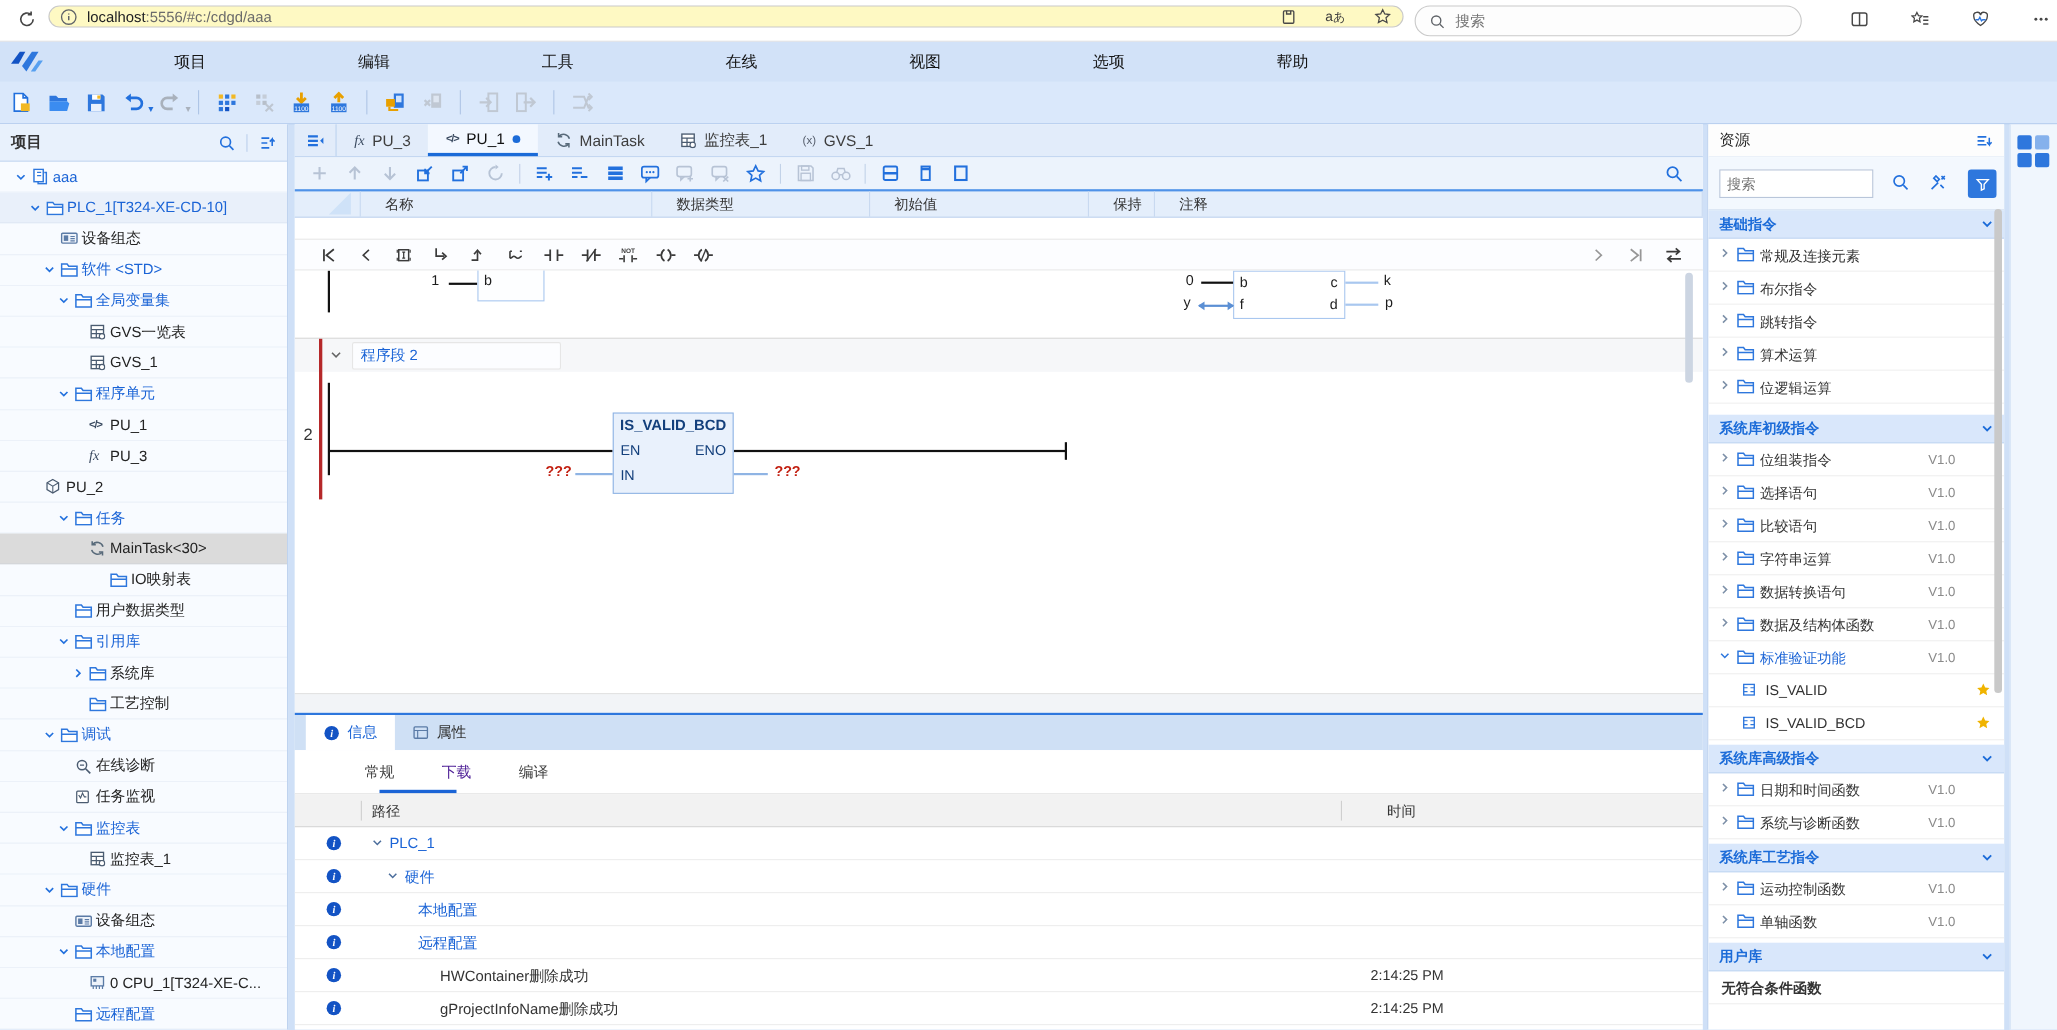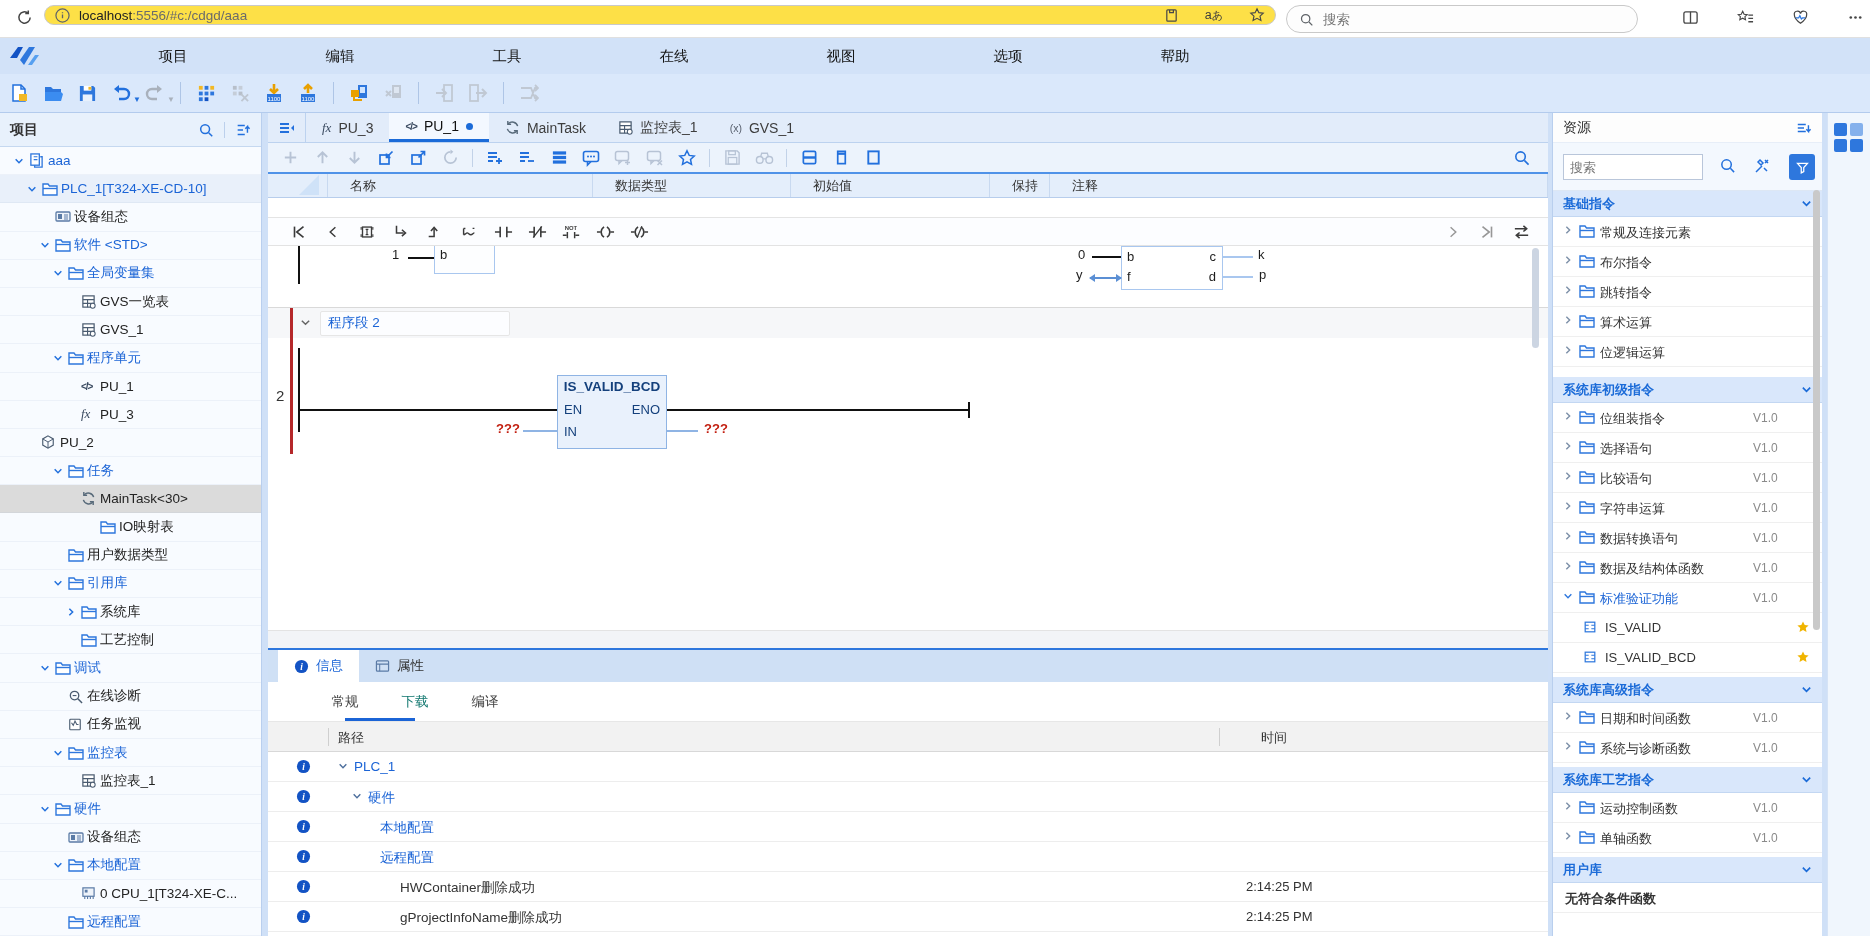--- a/index.html
+++ b/index.html
@@ -4,21 +4,21 @@
 <style>
   * { margin:0; padding:0; box-sizing:border-box; }
   html,body { width:1870px; height:936px; overflow:hidden; background:#cfe0f7;
     font-family:"Liberation Sans","DejaVu Sans",sans-serif; font-size:13.5px; color:#222; }
   svg { display:block; }
   .ic { display:inline-flex; align-items:center; justify-content:center; }
 
   
   #browser { position:absolute; left:0; top:0; width:1870px; height:38px; background:#fff; border-bottom:1px solid #e0e0e0; }
   #reload { position:absolute; left:16px; top:9px; color:#454545; }
-  #urlbar { position:absolute; left:44px; top:5px; width:1232px; height:20px; border:1px solid #c9c9c9; border-radius:14px; background:#fde047; display:flex; align-items:center; padding:0 10px; }
+  #urlbar { position:absolute; left:44px; top:5px; width:1232px; height:20px; border:1px solid #c9c9c9; border-radius:14px; background:#fef9c3; display:flex; align-items:center; padding:0 10px; }
   #urlbar .host { color:#202124; } #urlbar .rest { color:#6b6b6b; }
   #urlbar .trail { margin-left:auto; display:flex; gap:26px; align-items:center; color:#484848; }
   #websearch { position:absolute; left:1286px; top:5px; width:352px; height:28px; border:1px solid #c9c9c9; border-radius:14px; background:#fdfdfd; display:flex; align-items:center; padding:0 12px; gap:9px; }
   #websearch input { border:none; outline:none; background:transparent; font-size:13.5px; width:250px; font-family:inherit; }
   #braicons { position:absolute; right:6px; top:9px; display:flex; gap:38px; color:#474747; }
 
   
   #menubar { position:absolute; left:0; top:38px; width:1870px; height:36px; background:#d2e2f8; display:flex; align-items:center; }
   #logo { margin-left:8px; }
   .menu-item { display:inline-block; width:82px; text-align:center; margin-right:85px; font-size:14.5px; color:#151515; cursor:default; }
@@ -88,21 +88,21 @@
   .conn { position:absolute; height:2px; background:#8fb4e4; }
   #edthumb { position:absolute; left:1264px; top:2px; width:7px; height:100px; background:#ccd5e2; border-radius:4px; }
 
   
   #bottompanel { position:absolute; left:268px; top:648px; width:1280px; height:288px; background:#fff; border-top:2px solid #2e77dd; }
   #btabs { height:32px; background:#cfe0f5; display:flex; align-items:stretch; padding-left:10px; }
   .btab { display:flex; align-items:center; gap:7px; padding:0 16px; font-size:13.5px; color:#333; }
   .btab.active { background:#fff; color:#1b64d6; }
   #bsubtabs { height:40px; background:#fff; border-bottom:1px solid #e7e7e7; position:relative; display:flex; align-items:center; }
   .bsub { width:70px; text-align:center; font-size:13.5px; color:#444; }
-  .bsub.active { color:#0f766e; }
+  .bsub.active { color:#4c1d95; }
   #bunderline { position:absolute; left:77px; bottom:0; width:70px; height:3px; background:#1b64d6; }
   #bgridhead { height:30px; background:#f2f2f2; border-bottom:1px solid #d8d8d8; position:relative; font-size:13px; color:#333; }
   #bgridhead .vsep { position:absolute; top:6px; width:1px; height:18px; background:#cfcfcf; }
   .brow { height:30px; border-bottom:1px solid #ededed; position:relative; font-size:13.5px; }
   .brow .chevb { position:absolute; top:9px; font-size:10px; color:#4d6f9d; }
   .brow .ptxt { position:absolute; top:7px; color:#333; }
   .brow .ptxt.blue { color:#1b64d6; }
   .brow .ttxt { position:absolute; left:978px; top:7px; color:#333; font-size:13px; }
 
   

